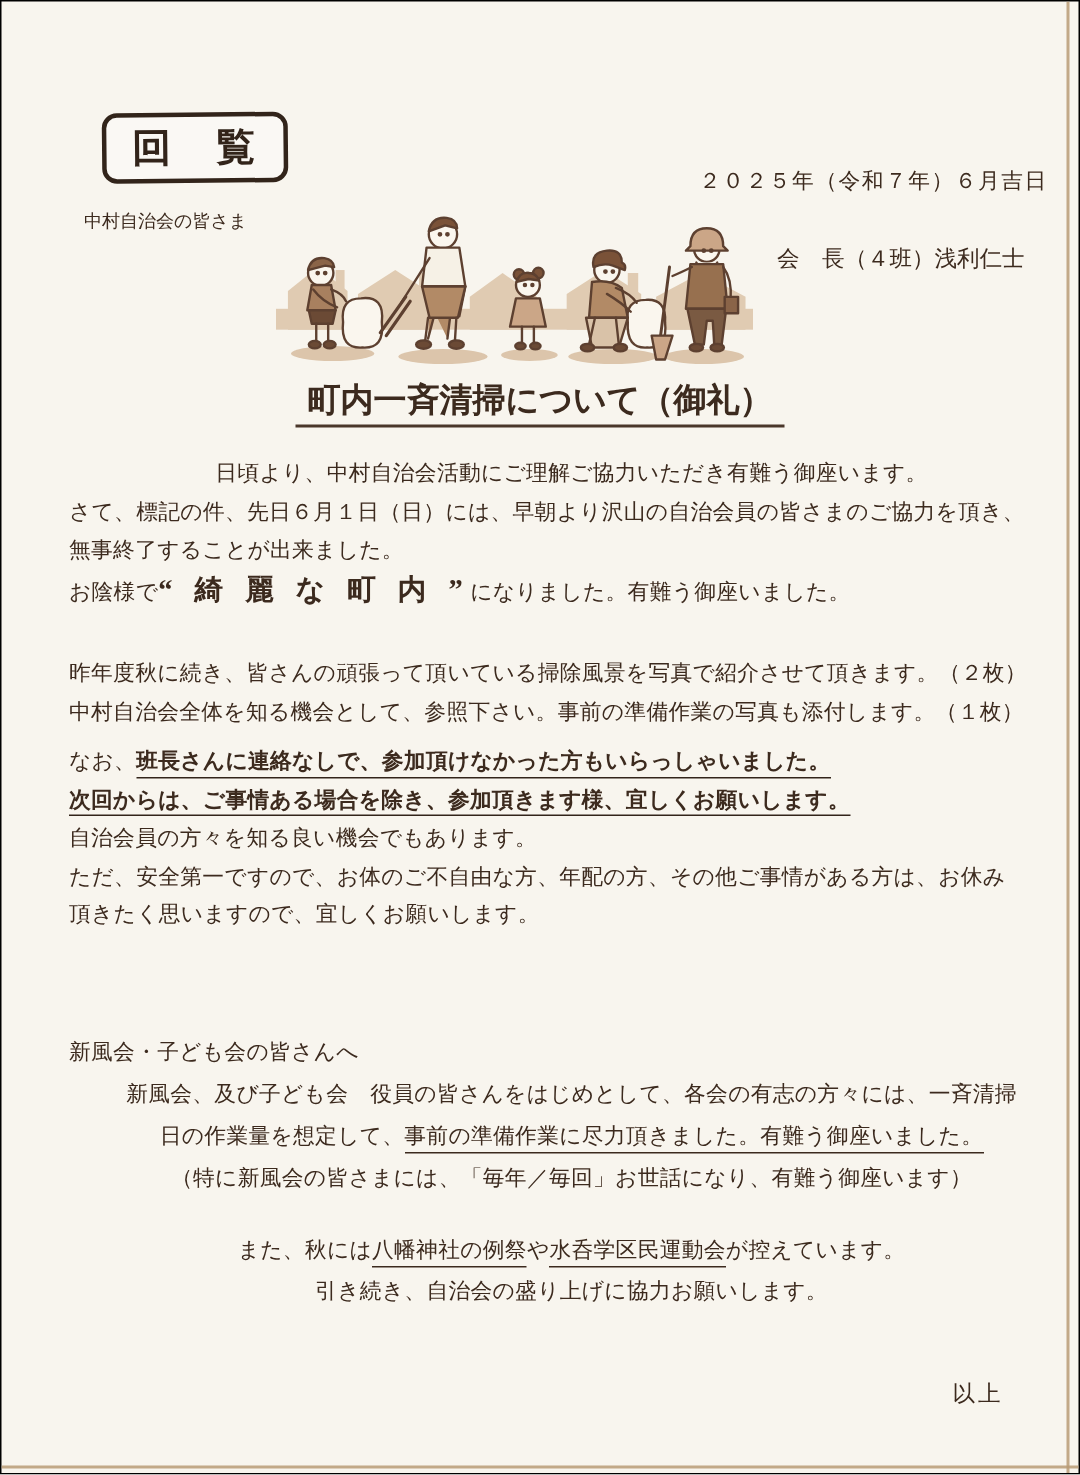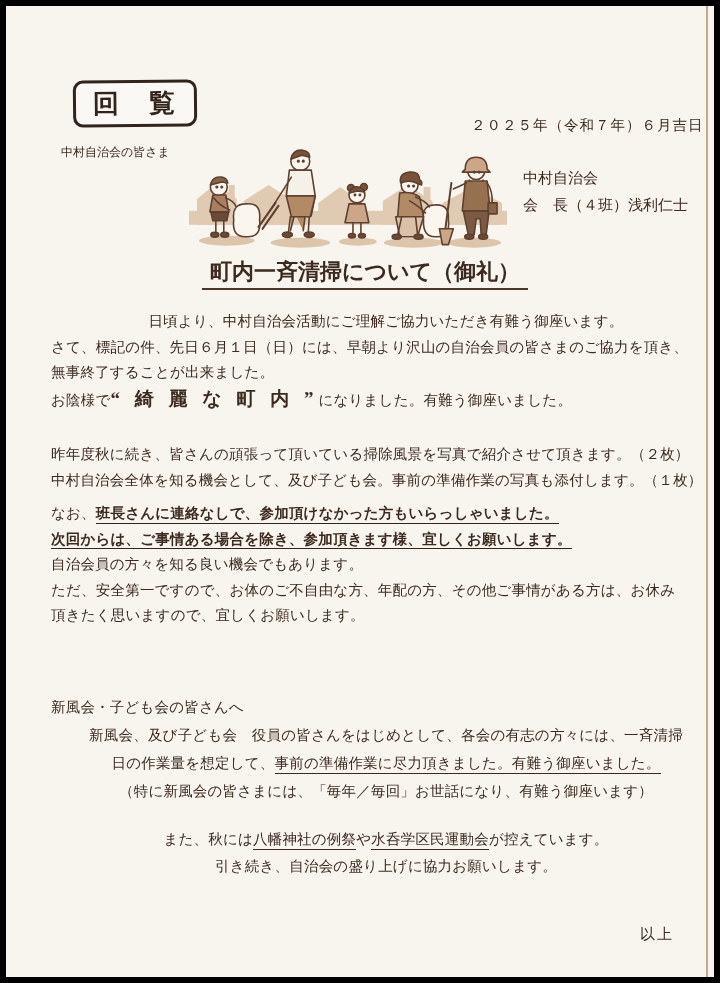--- a/index.html
+++ b/index.html
@@ -2,21 +2,21 @@
 <html><head>
 <meta charset="utf-8">
 <style>
   html,body{margin:0;padding:0;background:#ffffff;}
   .page{
     position:relative;width:720px;height:983px;overflow:hidden;
     background:#f8f5ee;
     color:#3c2a1e;
     font-family:"Liberation Serif","DejaVu Serif",serif;
     box-sizing:border-box;
-    border:6px solid #000000;
+    border:1px solid #000000;
   }
   .abs{position:absolute;}
   
   .edge-right{right:6px;top:0;width:2px;height:983px;background:#b99b76;opacity:.85;}
   .edge-bottom{left:0;top:976px;width:720px;height:2px;background:#b99b76;opacity:.85;}
 
   
   .kairan-box{
     left:67px;top:74px;width:118px;height:41px;
     border:3px solid #32241a;border-radius:10px;
@@ -62,21 +62,20 @@
 
   <div class="abs kairan-box">
     <span>回　覧</span>
   </div>
 
   <div class="abs recipient">中村自治会の皆さま</div>
 
   <div class="abs date-line">２０２５年（令和７年）６月吉日</div>
 
   <div class="abs sender">
-    <div>中村自治会</div>
     <div>会　長（４班）浅利仁士</div>
   </div>
 
   <div class="abs illustration">
     <svg viewBox="0 0 320 128" width="318" height="128">
 
       <g fill="#dcc4a8" opacity="0.85">
         <path d="M8 100 V74 L28 58 L48 74 V100 Z"></path>
         <rect x="40" y="60" width="6" height="14"></rect>
         <path d="M55 100 V76 L80 60 L105 76 V100 Z"></path>
@@ -178,21 +177,21 @@
 
   <div class="abs body-block p1">
     <p class="indent1">日頃より、中村自治会活動にご理解ご協力いただき有難う御座います。</p>
     <p>さて、標記の件、先日６月１日（日）には、早朝より沢山の自治会員の皆さまのご協力を頂き、</p>
     <p>無事終了することが出来ました。</p>
     <p><span>お陰様で</span><span class="big">“ 綺 麗 な 町 内 ”</span><span>になりました。有難う御座いました。</span></p>
   </div>
 
   <div class="abs body-block p2">
     <p>昨年度秋に続き、皆さんの頑張って頂いている掃除風景を写真で紹介させて頂きます。（２枚）</p>
-    <p>中村自治会全体を知る機会として、及び子ども会。事前の準備作業の写真も添付します。（１枚）</p>
+    <p>中村自治会全体を知る機会として、参照下さい。事前の準備作業の写真も添付します。（１枚）</p>
   </div>
 
   <div class="abs body-block p3">
     <p><span>なお、</span><span class="bu">班長さんに連絡なしで、参加頂けなかった方もいらっしゃいました。</span></p>
     <p><span class="bu">次回からは、ご事情ある場合を除き、参加頂きます様、宜しくお願いします。</span></p>
     <p>自治会員の方々を知る良い機会でもあります。</p>
     <p>ただ、安全第一ですので、お体のご不自由な方、年配の方、その他ご事情がある方は、お休み</p>
     <p>頂きたく思いますので、宜しくお願いします。</p>
   </div>
 

